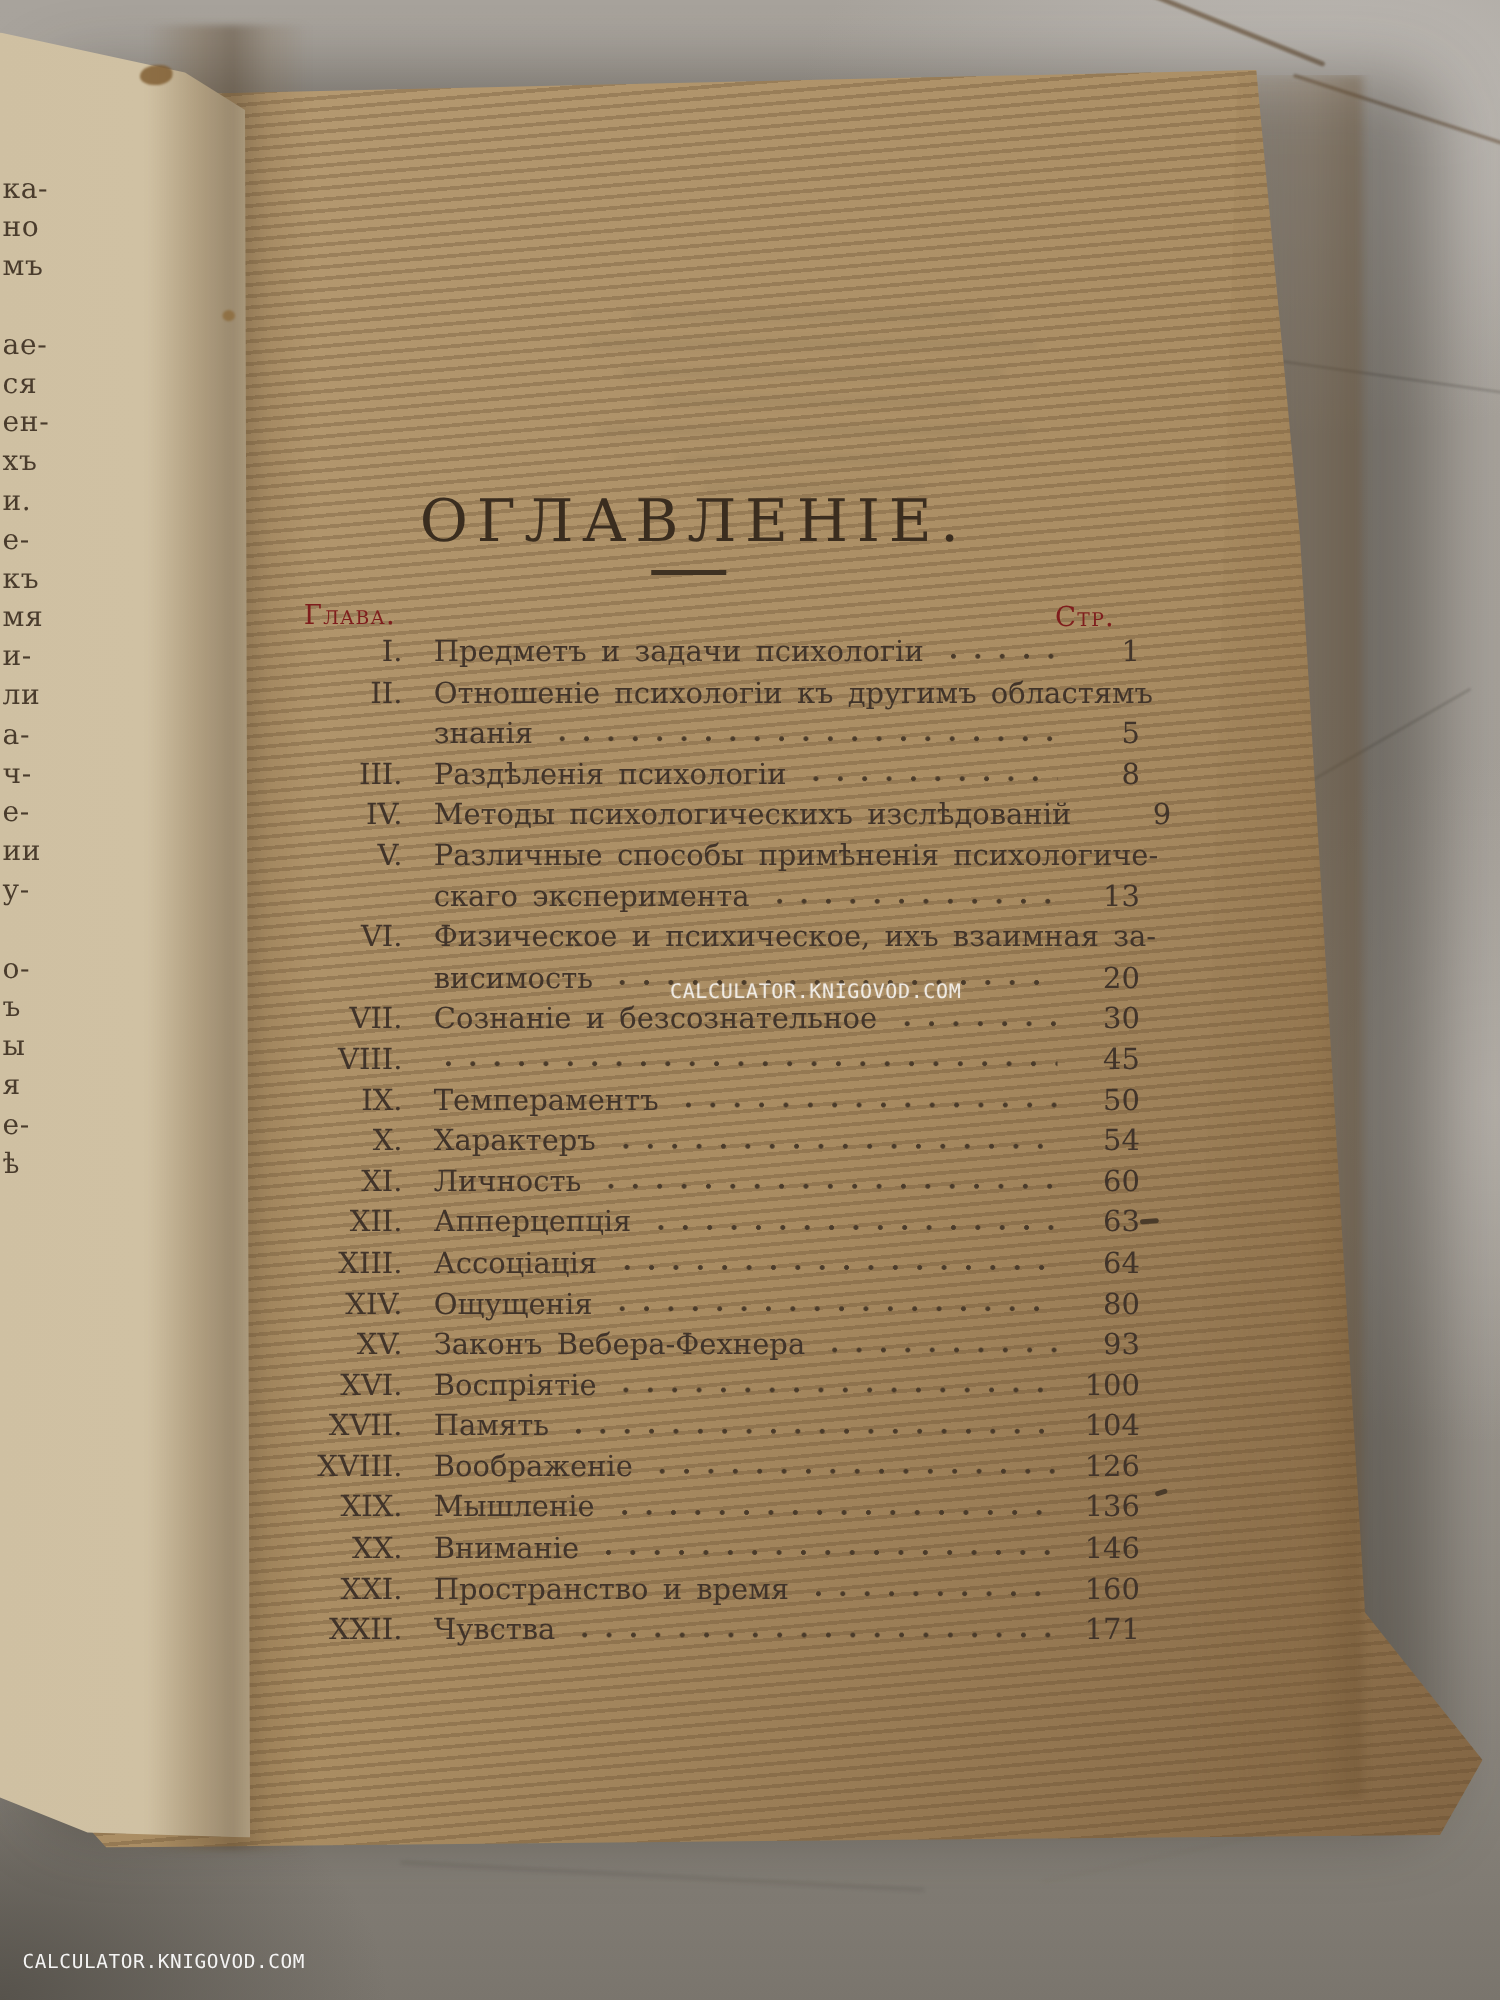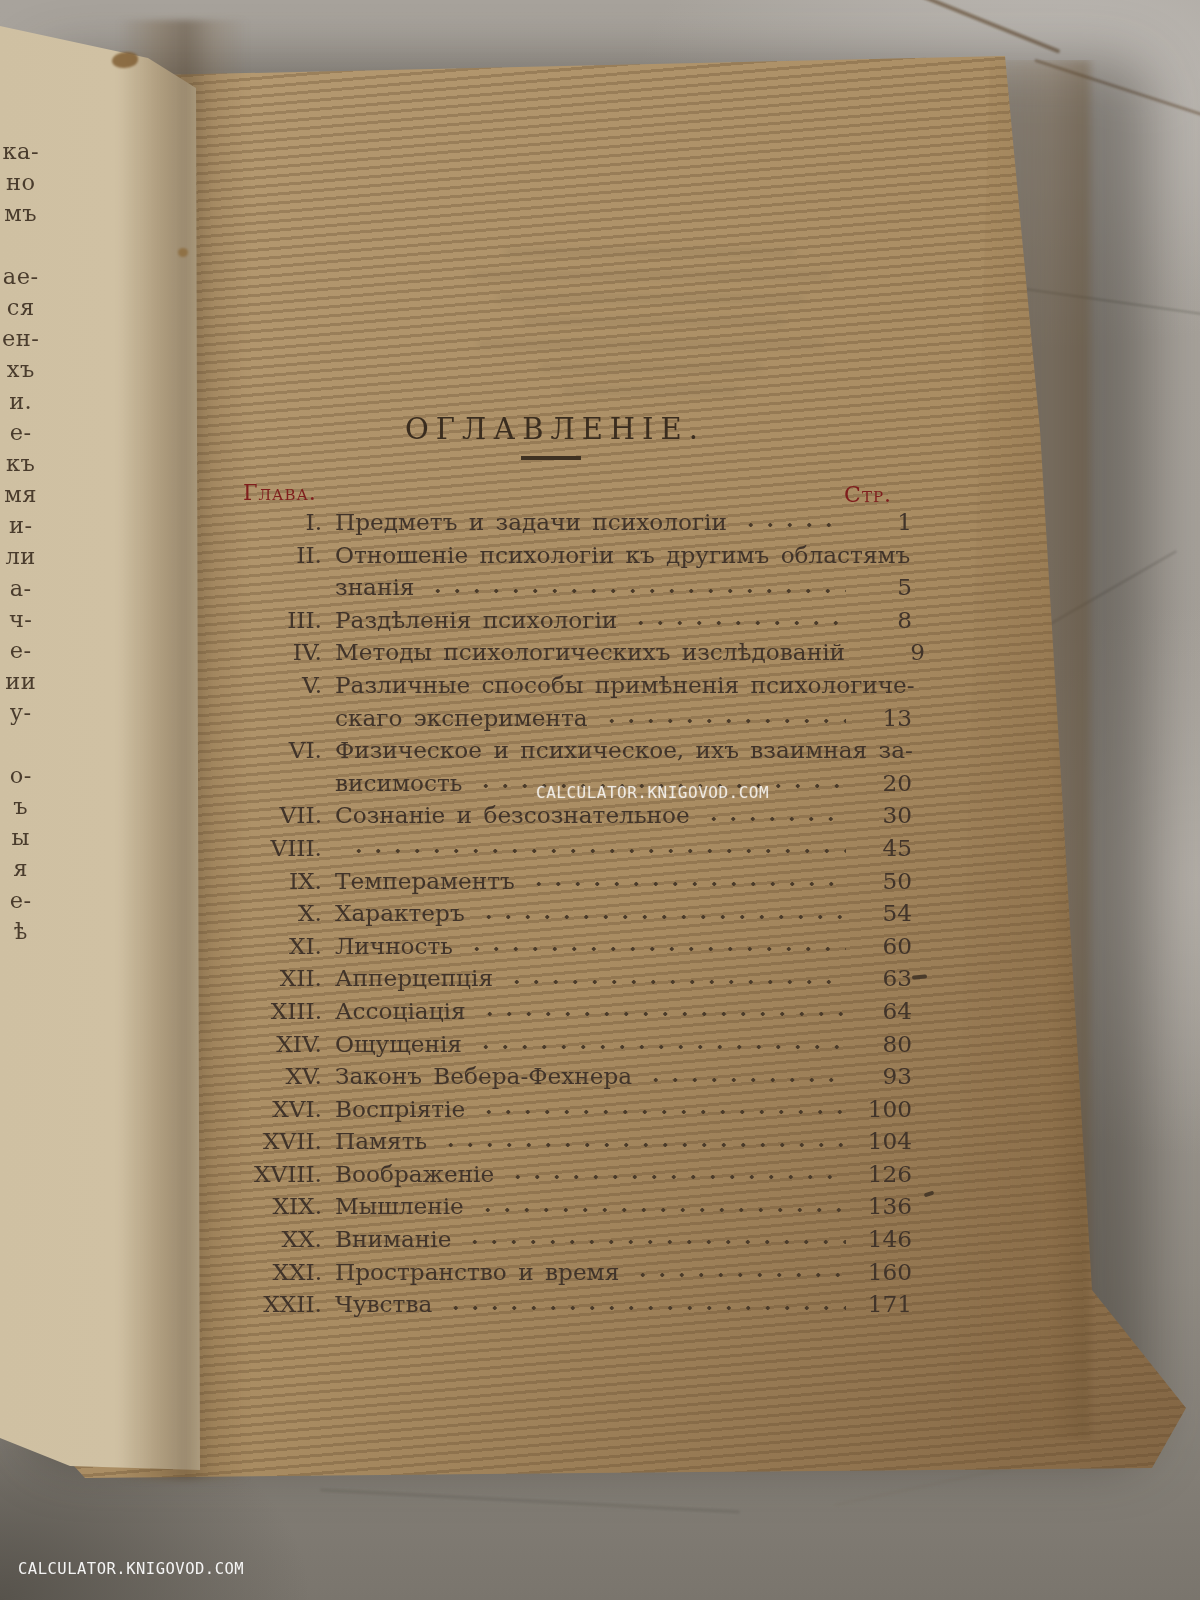--- a/index.html
+++ b/index.html
@@ -51,36 +51,36 @@
   .page-right-vignette{
     left:950px;top:60px;width:140px;height:1380px;
     background:linear-gradient(90deg, rgba(140,110,70,0) 0%, rgba(130,100,62,.22) 70%, rgba(104,78,46,.38) 100%);
     filter:blur(4px);
     clip-path:polygon(40px 0,150px 0,150px 1380px,0 1380px);
   }
   .gutter-speck{left:112px;top:52px;width:26px;height:16px;background:#7d5a2e;border-radius:60% 40% 55% 45%;filter:blur(1px);opacity:.8;}
   .speck2{left:178px;top:248px;width:10px;height:9px;background:#8a6634;border-radius:50%;filter:blur(1px);opacity:.7;}
   
   .fragments{left:2px;top:136px;font-size:22.5px;line-height:31.2px;color:#4a3c2d;letter-spacing:.5px;}
-  .fragments div{height:31.2px;text-align:center;}
+  .fragments div{height:31.2px;}
   
   .ghost{position:absolute;height:9px;background:rgba(130,112,82,.16);filter:blur(2.5px);border-radius:4px;}
   
   .toc-title{
-    left:255px;top:412px;width:600px;text-align:center;
-    font-size:29px;letter-spacing:7px;color:#3a2d1f;font-weight:400;
+    left:255px;top:390px;width:600px;text-align:center;
+    font-size:47px;letter-spacing:7px;color:#3a2d1f;font-weight:400;
   }
   .toc-rule{left:521px;top:456px;width:60px;height:3.5px;background:#3e3122;}
   .col-head{font-size:22px;color:#7f1d1d;font-variant:small-caps;letter-spacing:1px;}
   .head-chapter{left:243px;top:480px;}
   .head-page{left:836px;top:482px;width:56px;text-align:right;}
   .toc-list{left:236px;top:508px;width:676px;color:#41342a;}
   .toc-row{display:flex;align-items:baseline;height:32.6px;font-size:23.2px;word-spacing:4px;white-space:nowrap;}
   .toc-row .rom{width:86px;text-align:right;padding-right:13px;flex:0 0 auto;}
-  .toc-row .txt{flex:0 0 auto;}
+  .toc-row .txt{flex:0 0 auto;margin-left:12px;}
   .toc-row .leader{
     flex:1 1 auto;align-self:stretch;margin:0 10px 0 14px;
     background-image:radial-gradient(circle,#4a3b2a 1.7px,rgba(0,0,0,0) 2.1px);
     background-size:19.5px 10px;background-repeat:repeat-x;background-position:left 55%;
   }
   .toc-row .pg{width:56px;text-align:right;flex:0 0 auto;}
   
   .dash-64{left:912px;top:975px;width:15px;height:3.5px;background:#4a3b2a;border-radius:2px;transform:rotate(-4deg);}
   .tick-146{left:924px;top:1192px;width:10px;height:4px;background:#4a3b2a;border-radius:2px;transform:rotate(-18deg);}
   

